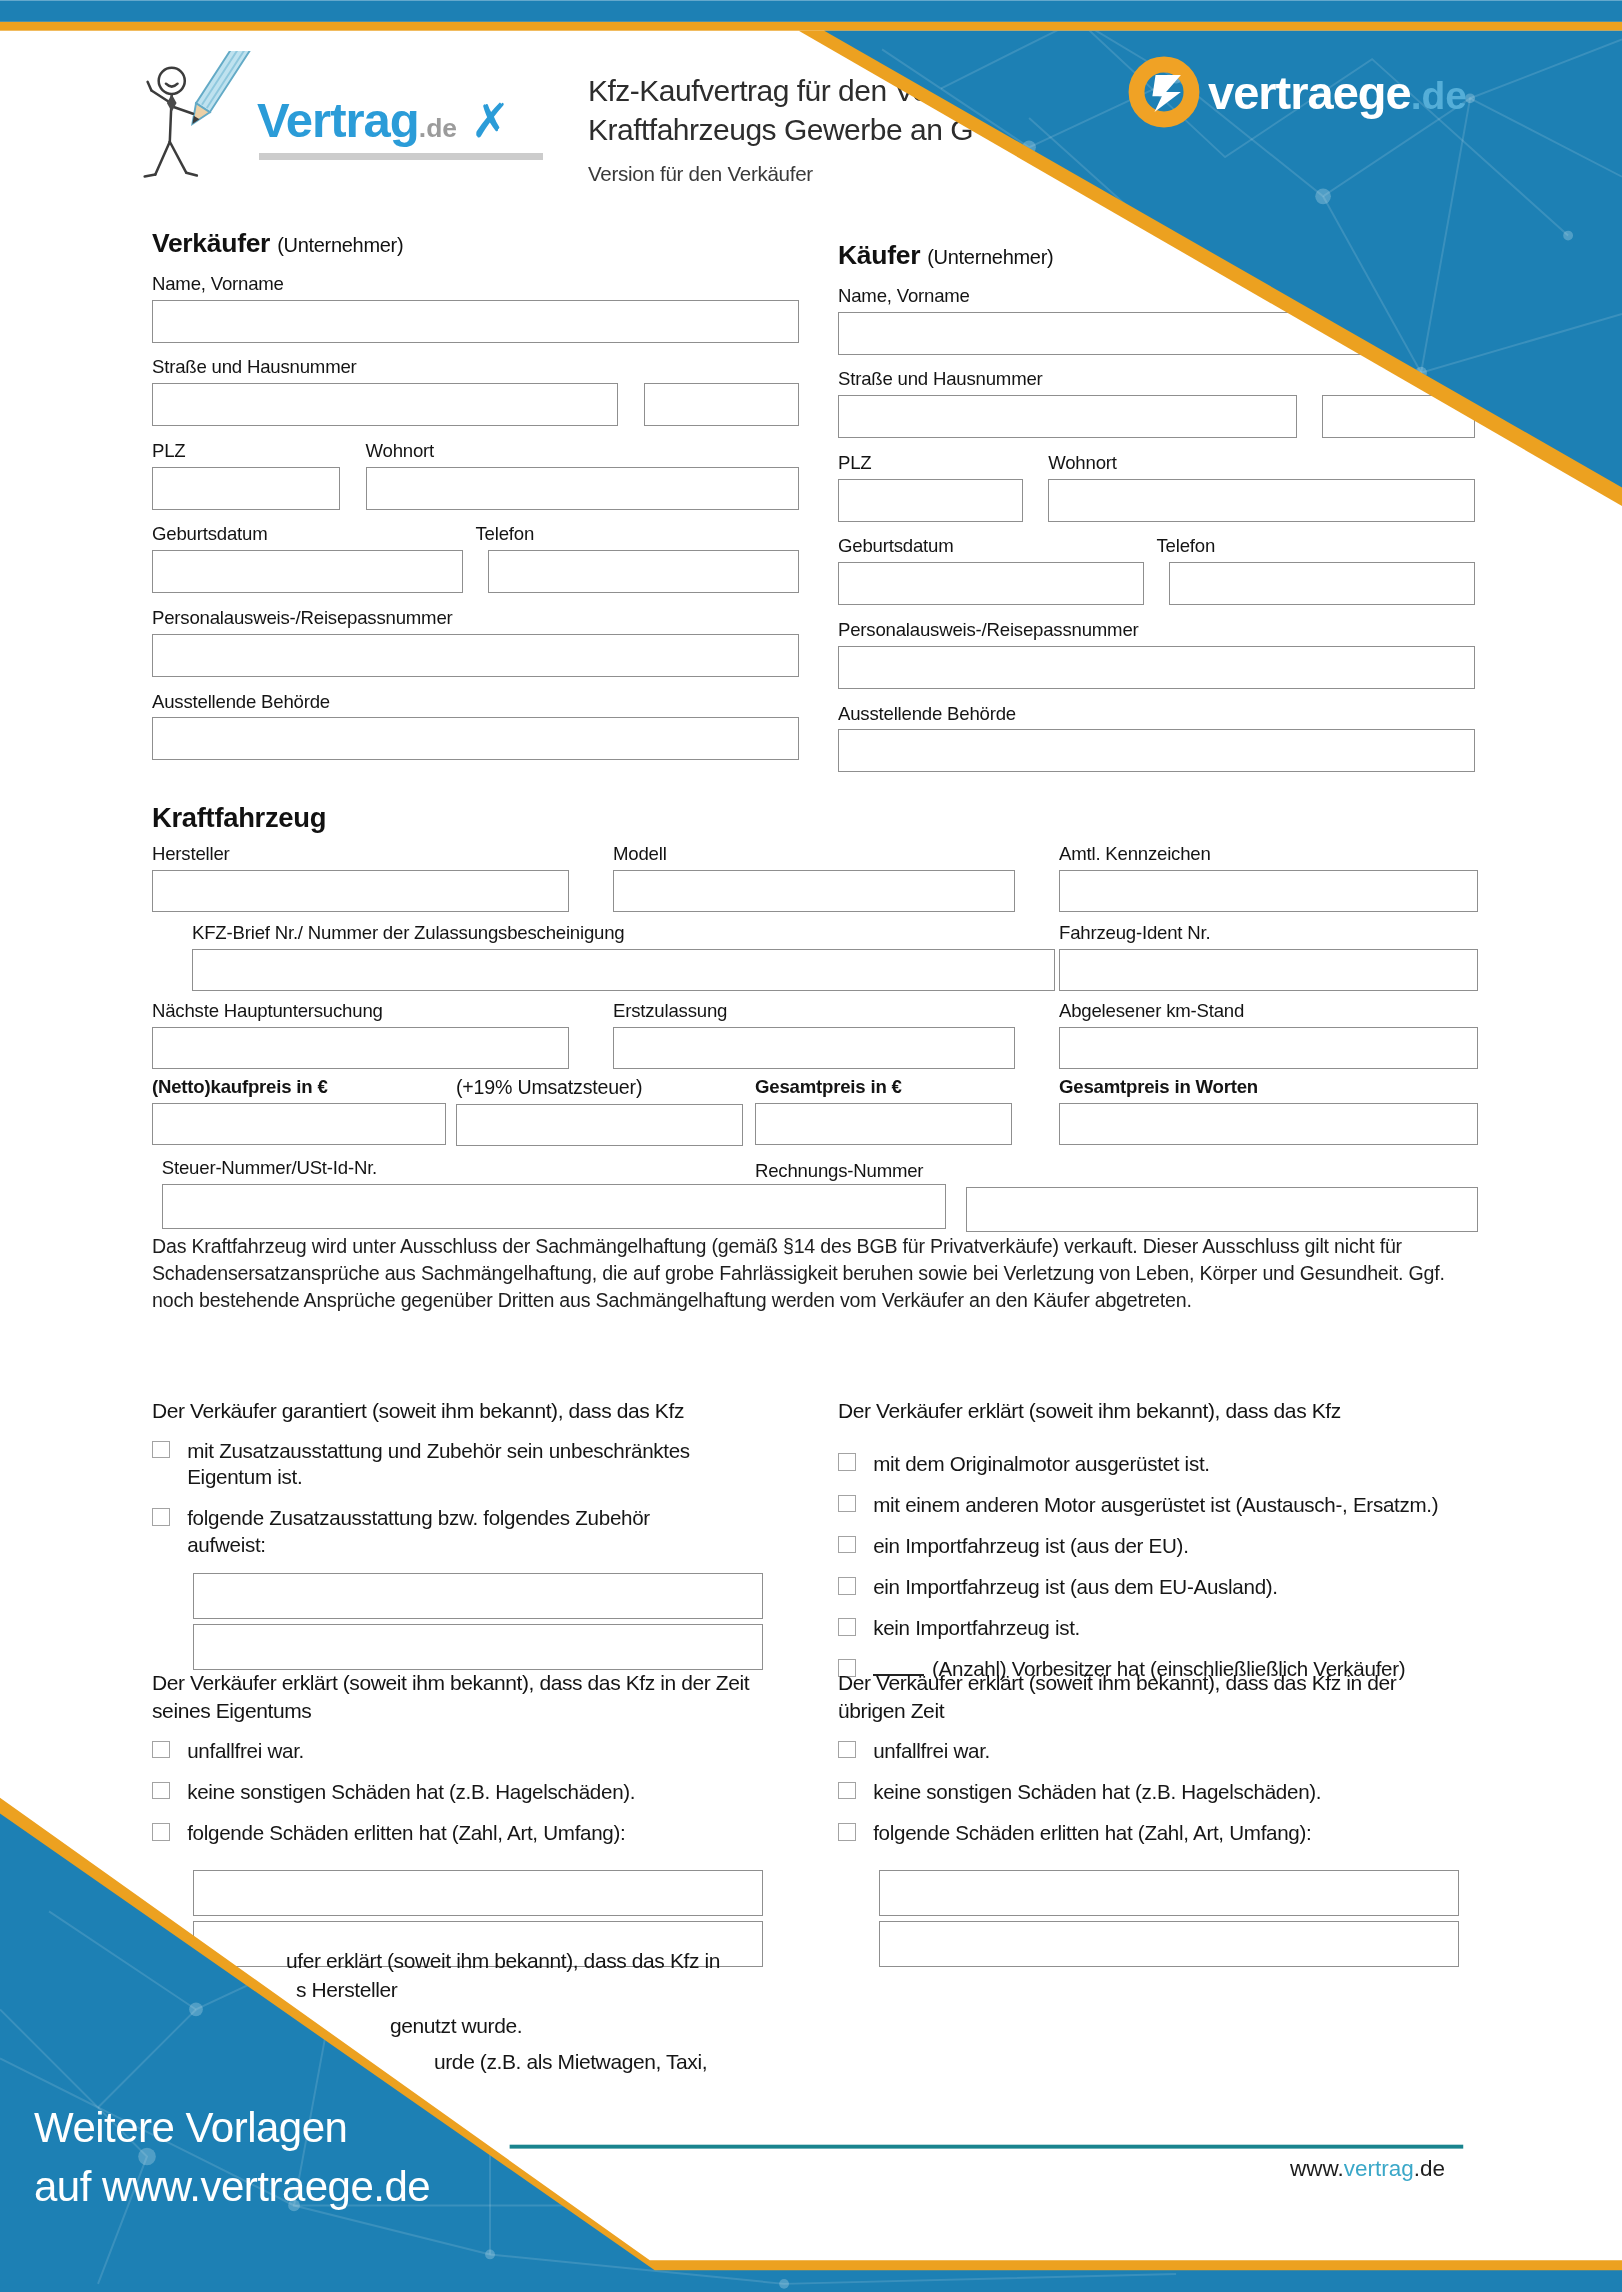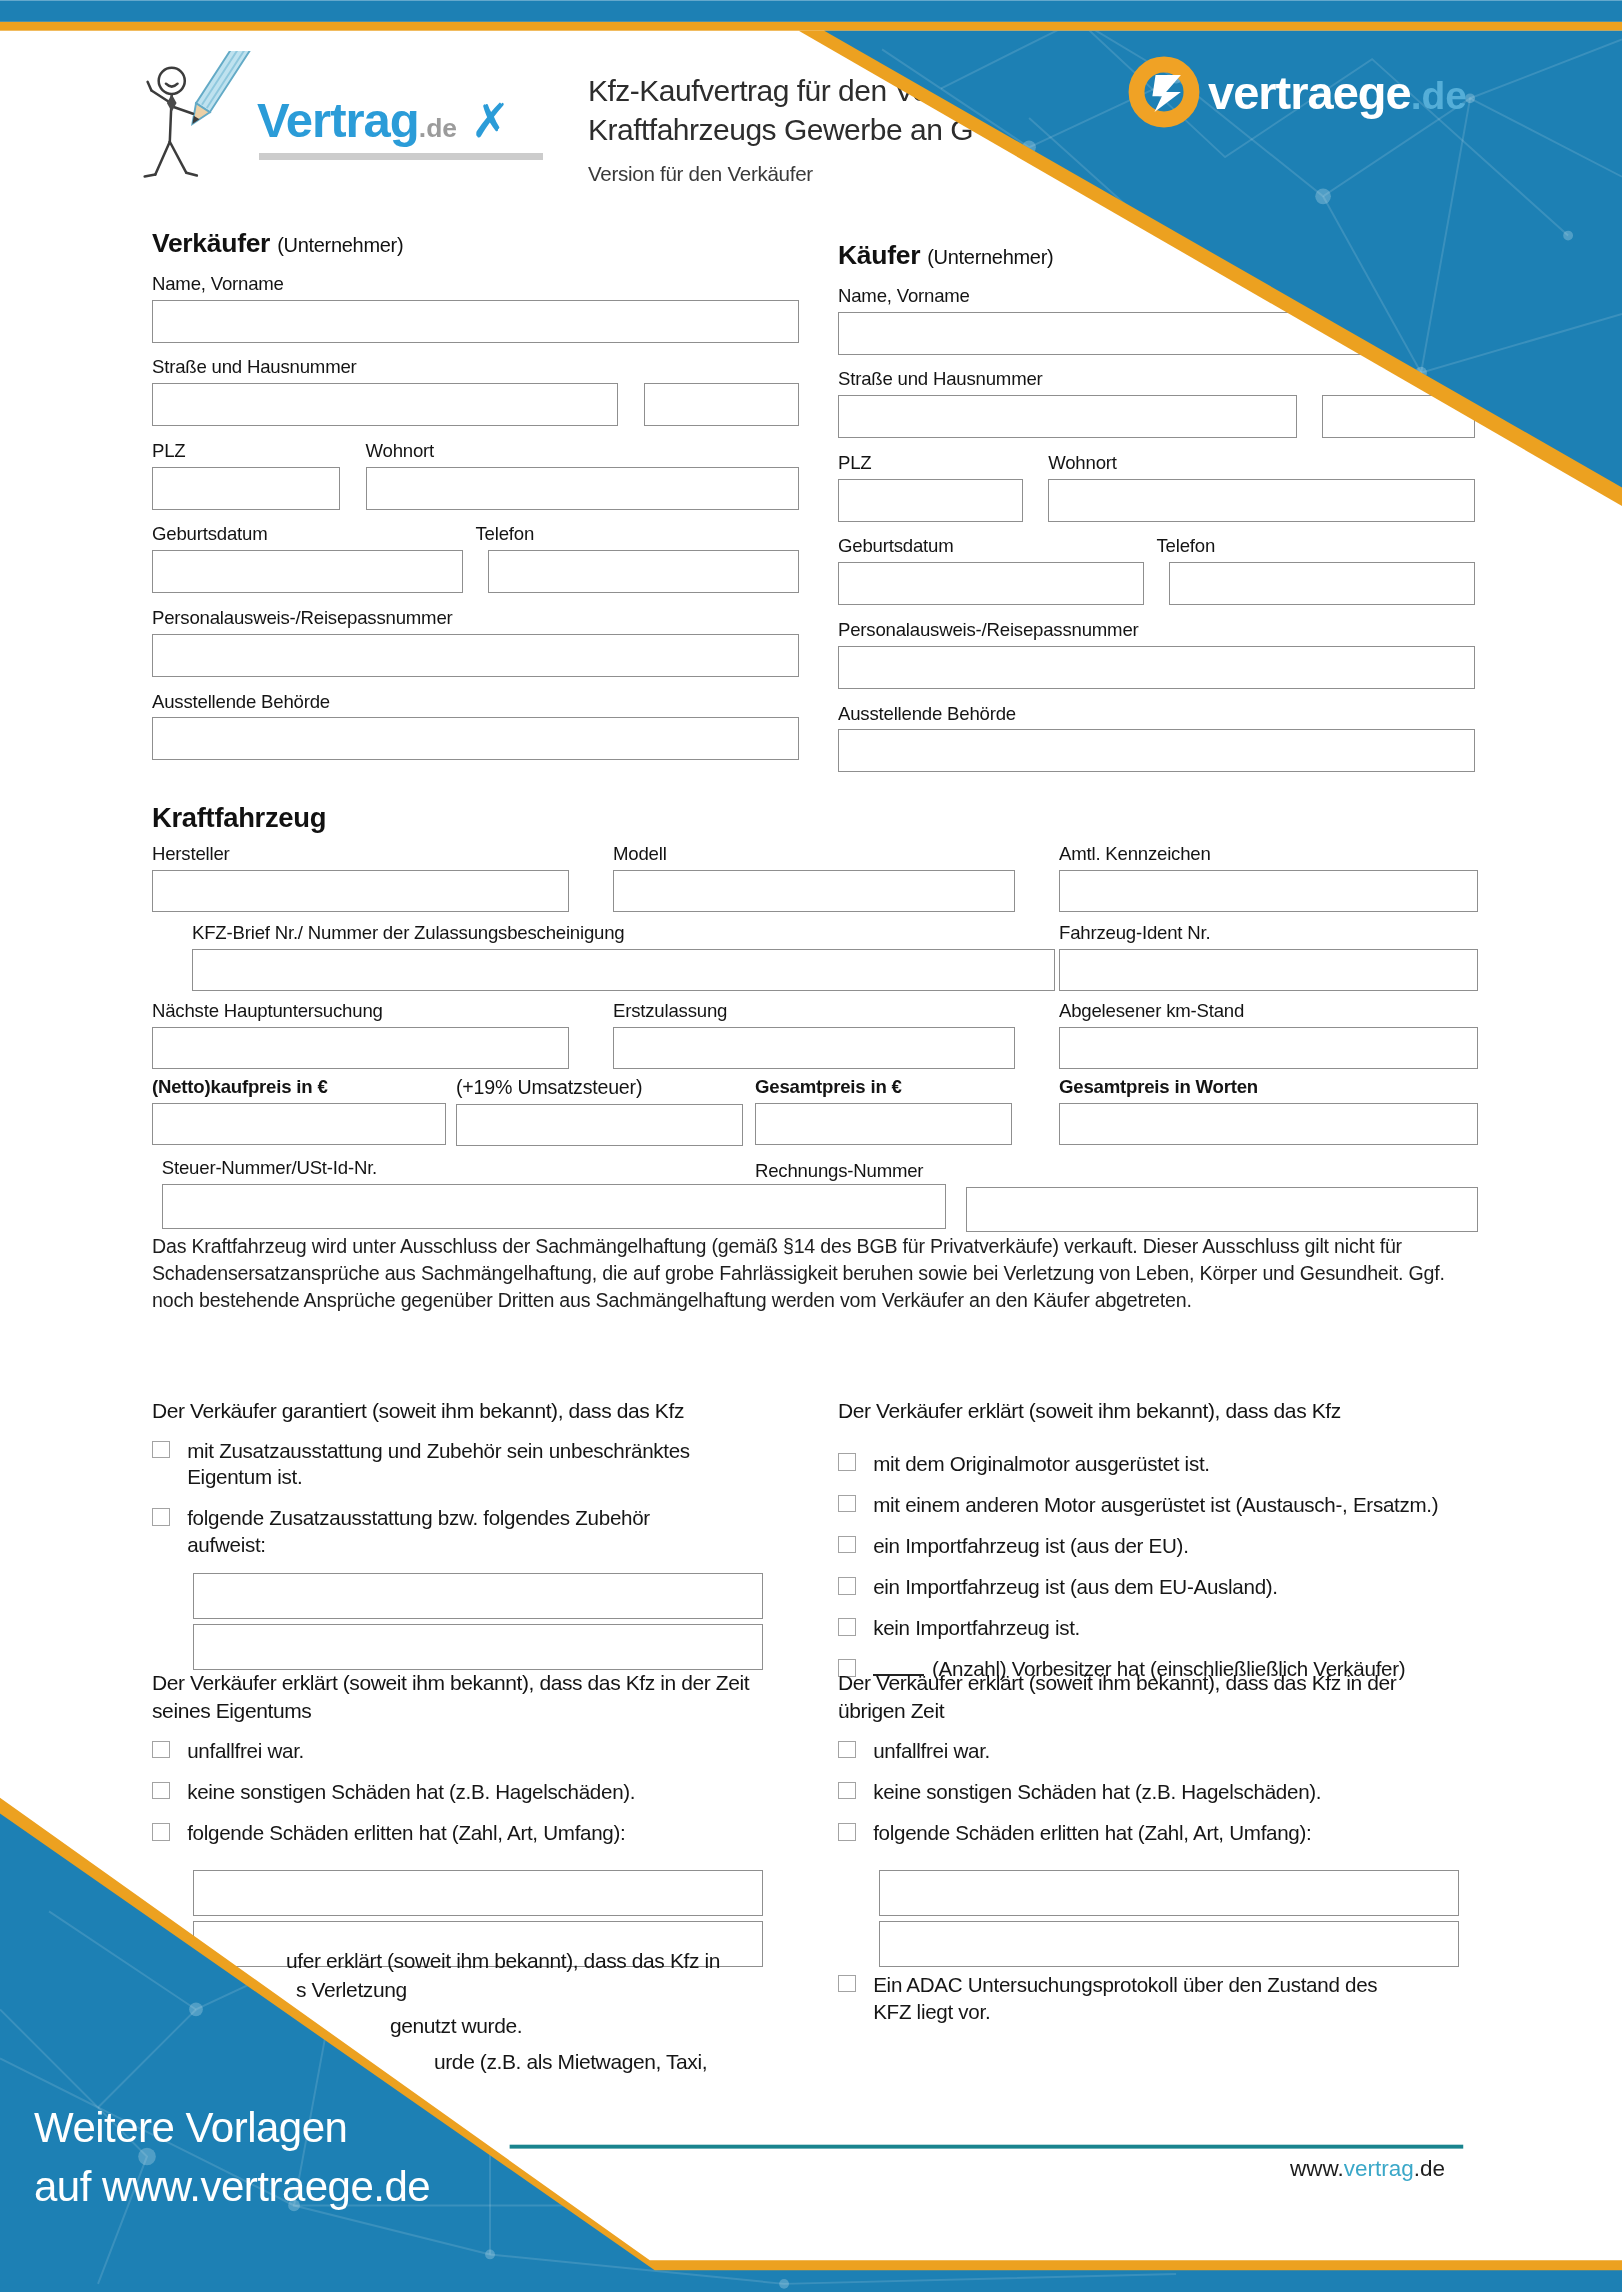--- a/index.html
+++ b/index.html
@@ -307,30 +307,24 @@
     </label>
     <label class="chk-row">
       <input type="checkbox" class="chk" style="">
       <span>folgende Schäden erlitten hat (Zahl, Art, Umfang):</span>
     </label>
     <input class="sub-box first" style="margin-top: 23.5px; width: 580px;" type="text">
     <input class="sub-box" style="width: 580px;" type="text">
   </div>
 
   <div class="frag" style="left:286px; top:1949px;">ufer erklärt (soweit ihm bekannt), dass das Kfz in</div>
-  <div class="frag" style="left:296px; top:1978px;">s Verletzung</div>
+  <div class="frag" style="left:296px; top:1978px;">s Hersteller</div>
   <div class="frag" style="left:390px; top:2014px;">genutzt wurde.</div>
   <div class="frag" style="left:434px; top:2050px;">urde (z.B. als Mietwagen, Taxi,</div>
 
-  <div class="decl" style="left:838px; top:1972px; width:627px;">
-    <label class="chk-row">
-      <input type="checkbox" class="chk" style="">
-      <span style="width:544px; display:inline-block;">Ein ADAC Untersuchungsprotokoll über den Zustand des KFZ liegt vor.</span>
-    </label>
-  </div>
 
   <svg class="deco" viewBox="0 0 1655 2339">
     <defs>
       <clipPath id="clip-tr">
           <polygon points="841,31 1655,31 1655,497"></polygon>
         </clipPath>
       <clipPath id="clip-bl">
           <polygon points="0,1850 668,2316 1655,2316 1655,2339 0,2339"></polygon>
         </clipPath>
       <g id="netpat">

